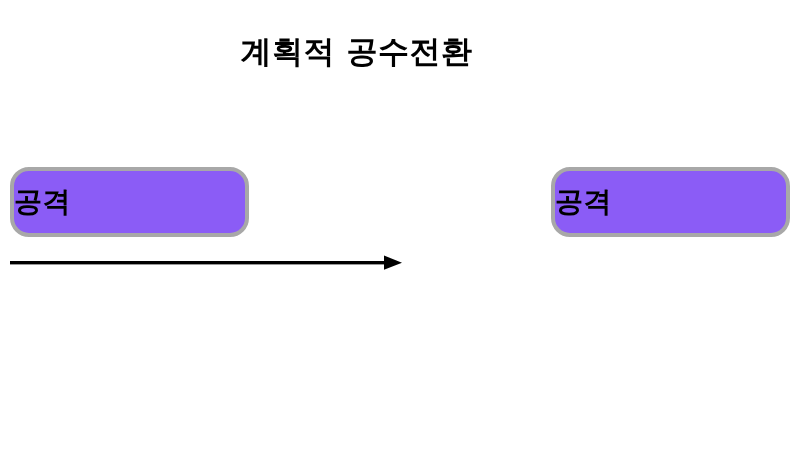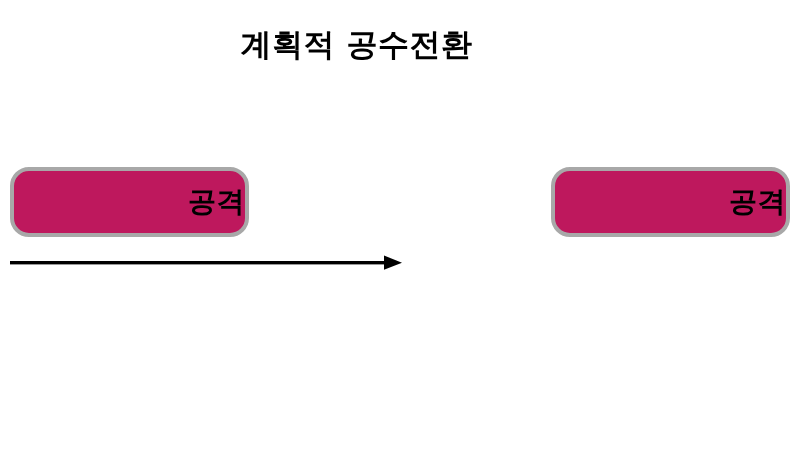--- a/index.html
+++ b/index.html
@@ -17,44 +17,44 @@
     position: relative;
     width: 800px;
     height: 450px;
     background: #ffffff;
   }
 
   
   #slide-title {
     position: absolute;
     left: 0;
-    top: 24px;
+    top: 31px;
     width: 713px;
     text-align: center;
     font-size: 31px;
     font-weight: bold;
     color: #000000;
     letter-spacing: 0.5px;
     line-height: 40px;
     white-space: nowrap;
   }
 
   
   .phase-box {
     position: absolute;
     top: 167px;
     width: 239px;
     height: 70px;
     box-sizing: border-box;
-    background: #be185d;
+    background: #8b5cf6;
     border: 4px solid #a8a8a8;
     border-radius: 19px;
     display: flex;
     align-items: center;
-    justify-content: flex-end;
+    justify-content: flex-start;
   }
   .phase-box.box-1 { left: 10px; }
   .phase-box.box-2 { left: 279px; }
   .phase-box.box-3 { left: 551px; }
 
   .phase-label {
     font-size: 28px;
     font-weight: bold;
     color: #000000;
     line-height: 30px;

